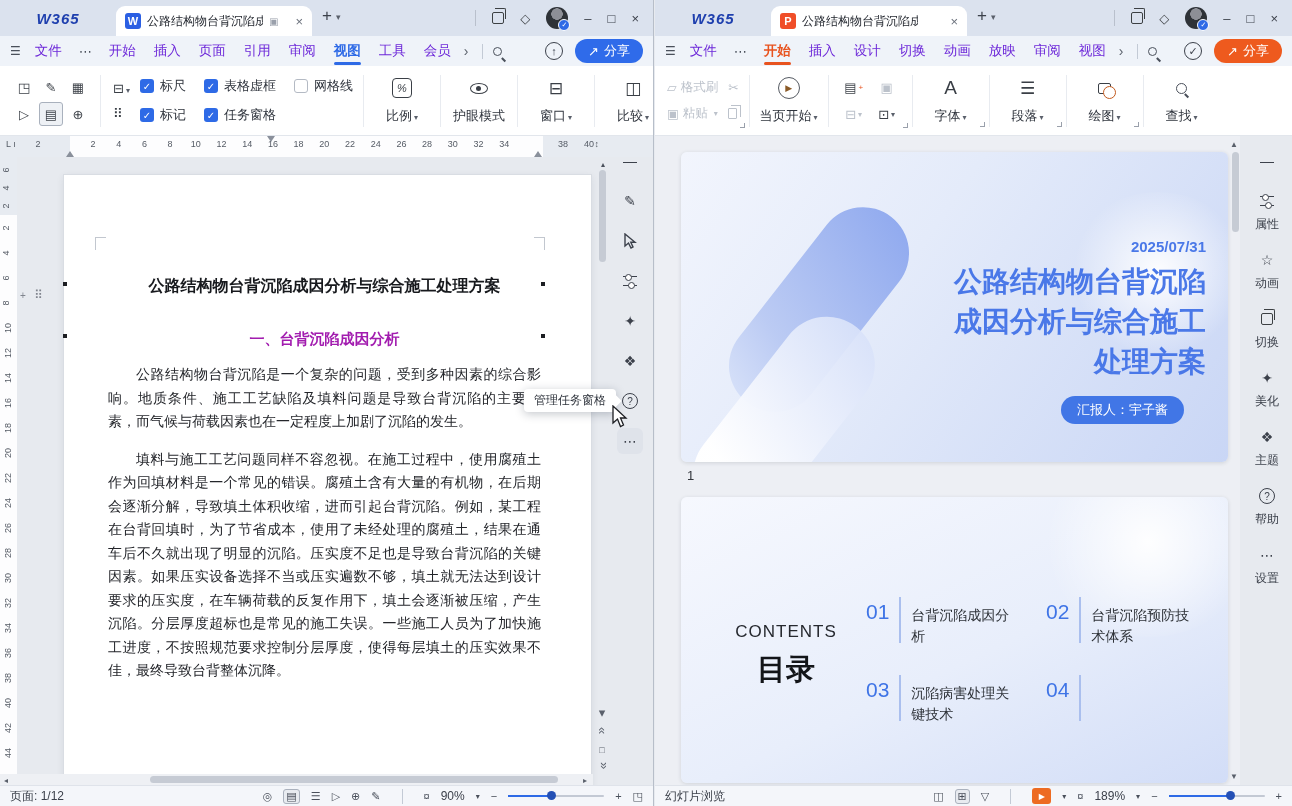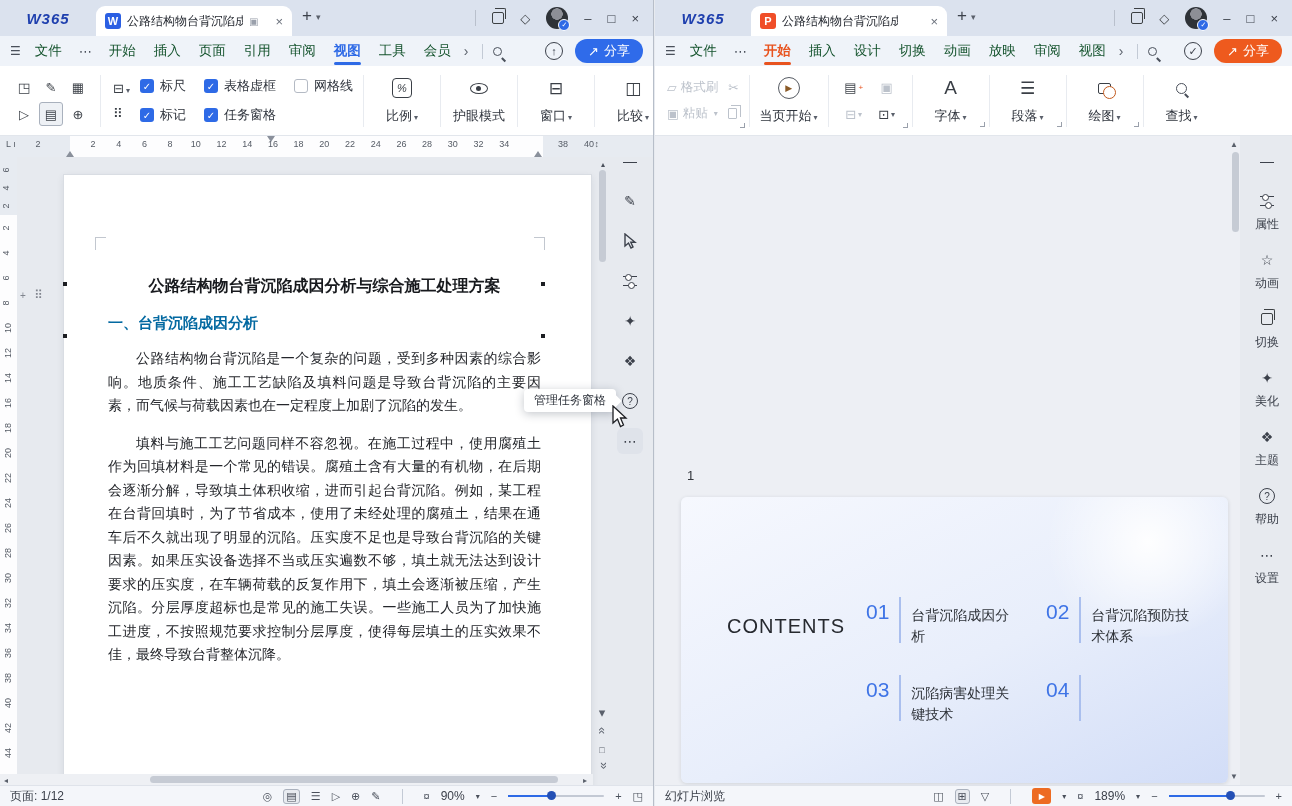--- a/index.html
+++ b/index.html
@@ -3,40 +3,40 @@
 <meta charset="utf-8">
 <style>
   html,body{margin:0;padding:0;background:#9aa2ae;}
   *{box-sizing:border-box;font-family:"Liberation Sans","DejaVu Sans",sans-serif;}
   #stage{position:relative;width:1292px;height:806px;overflow:hidden;background:#e7eaef;font-size:13px;color:#2f343d;}
   .window{position:absolute;top:0;height:806px;overflow:hidden;}
   #lw{left:0;width:654px;border-right:1px solid #b7bec9;}
   #rw{left:655px;width:637px;}
   
   .titlebar{position:absolute;left:0;right:0;top:0;height:36px;background:#dbe2ee;display:flex;align-items:flex-end;}
-  .logo{width:96px;text-align:center;font-size:15px;font-weight:bold;font-style:italic;color:#1e3fae;letter-spacing:1px;align-self:center;}
+  .logo{width:116px;text-align:center;font-size:15px;font-weight:bold;font-style:italic;color:#1e3fae;letter-spacing:1px;align-self:center;}
   .tab{height:30px;background:#fff;border-radius:9px 9px 0 0;display:flex;align-items:center;gap:6px;padding:0 9px;width:196px;}
   .doc-ic{width:16px;height:16px;border-radius:3px;color:#fff;font-size:11px;font-weight:bold;display:flex;align-items:center;justify-content:center;flex:0 0 auto;}
   .doc-ic.w{background:#2b5fe3;} .doc-ic.p{background:#f04e28;}
   .tab-title{font-size:12px;color:#23272f;white-space:nowrap;overflow:hidden;max-width:116px;}
   .tab-mini{color:#9aa0ab;font-size:10px;} .tab-x{color:#6b717c;font-size:13px;margin-left:auto;cursor:default;}
   .newtab{font-size:17px;color:#3c414b;margin:0 4px 4px 10px;align-self:center;}
   .chev{font-size:9px;color:#5a606b;align-self:center;margin-bottom:2px;}
   .tb-right{margin-left:auto;display:flex;align-items:center;gap:16px;align-self:center;padding-right:14px;}
   .tb-sep{width:1px;height:16px;background:#b9c0cc;}
   .i-winstack{width:12px;height:12px;border:1.4px solid #3c4043;border-radius:2px;position:relative;}
   .i-winstack::before{content:"";position:absolute;left:2px;top:-5px;width:10px;height:10px;border-top:1.4px solid #3c4043;border-right:1.4px solid #3c4043;border-radius:0 2px 0 0;}
   .i-cube{font-size:13px;color:#3c4043;}
   .avatar{width:22px;height:22px;border-radius:50%;background:radial-gradient(circle at 50% 32%,#8d8f96 0 30%,#2e3237 32% 100%);position:relative;}
   .avatar::after{content:"✓";position:absolute;right:-2px;bottom:-2px;width:10px;height:10px;border-radius:50%;background:#2e6ae6;color:#fff;font-size:7px;line-height:10px;text-align:center;border:1px solid #fff;}
   .winbtn{font-size:13px;color:#3c414b;}
   
   .menubar{position:absolute;left:0;right:0;top:36px;height:30px;background:#eff3f9;display:flex;align-items:center;padding:0 10px;}
   .hamb{font-size:12px;color:#4a505b;margin-right:5px;}
-  .m-item{padding:0 9px;font-size:13.5px;color:#14532d;position:relative;height:30px;display:flex;align-items:center;}
+  .m-item{padding:0 9px;font-size:13.5px;color:#6d28d9;position:relative;height:30px;display:flex;align-items:center;}
   .m-item.active-blue{color:#2e6ae6;font-weight:bold;}
   .m-item.active-blue::after{content:"";position:absolute;left:9px;right:9px;bottom:1px;height:3px;border-radius:2px;background:#2e6ae6;}
   .m-item.active-orange{color:#e8531f;font-weight:bold;}
   .m-item.active-orange::after{content:"";position:absolute;left:9px;right:9px;bottom:1px;height:3px;border-radius:2px;background:#e8531f;}
   .m-dots{color:#4a505b;padding:0 8px;}
   .m-ov{color:#5a606b;font-size:14px;padding:0 4px;}
   .mag{width:9px;height:9px;border:1.5px solid #4a505b;border-radius:50%;position:relative;display:inline-block;}
   .mag::after{content:"";position:absolute;width:5px;height:1.5px;background:#4a505b;left:8px;top:9px;transform:rotate(45deg);transform-origin:left center;}
   .m-sep{width:1px;height:15px;background:#c3cad5;margin:0 10px;}
   .up-ic{width:18px;height:18px;border:1.3px solid #3c414b;border-radius:50%;display:flex;align-items:center;justify-content:center;font-size:11px;color:#3c414b;}
@@ -78,21 +78,21 @@
   .rh-num{position:absolute;top:3px;font-size:9px;color:#555b65;transform:translateX(-50%);}
   .tabsel{position:absolute;left:6px;top:3px;font-size:9px;color:#555b65;}
   .rh-tgl{position:absolute;right:54px;top:3px;font-size:9px;color:#555b65;}
   .ind-tri{position:absolute;width:0;height:0;border-left:4px solid transparent;border-right:4px solid transparent;}
   .doc-area{position:absolute;left:0;right:44px;top:157px;bottom:21px;background:#e7eaef;overflow:hidden;}
   .ruler-v{position:absolute;left:0;top:0;bottom:0;width:17px;background:#e7ebf1;}
   .ruler-v .white{position:absolute;top:58px;bottom:0;left:0;right:0;background:#fdfdfe;}
   .rv-num{position:absolute;left:3px;font-size:9px;color:#555b65;transform:rotate(-90deg);}
   .page{position:absolute;left:64px;top:18px;width:527px;height:640px;background:#fff;box-shadow:0 0 0 1px #d9dde3,0 2px 8px rgba(30,40,60,.10);padding:98px 50px 0 44px;}
   .doc-title{font-size:16px;font-weight:bold;text-align:center;color:#17191d;line-height:26px;}
-  .doc-head{font-size:15px;font-weight:bold;color:#0369a1;margin-top:12px;line-height:24px;}
+  .doc-head{font-size:15px;font-weight:bold;color:#a21caf;margin-top:28px;line-height:24px;text-align:center;}
   .doc-p{font-size:14px;color:#24262b;line-height:23.5px;text-align:justify;text-indent:2em;margin-top:12px;}
   .cropmark{position:absolute;width:11px;height:13px;}
   .cropmark.l{border-left:1px solid #c2c7cf;border-top:1px solid #c2c7cf;}
   .cropmark.r{border-right:1px solid #c2c7cf;border-top:1px solid #c2c7cf;}
   .sqmark{position:absolute;width:4px;height:4px;background:#1c1e22;}
   .drag-h{position:absolute;font-size:12px;color:#80858e;}
   .vthumb{position:absolute;right:47px;top:170px;width:7px;height:92px;border-radius:4px;background:#c6cbd4;}
   .navbtns{position:absolute;right:44px;width:14px;text-align:center;color:#5a606b;}
   .hscroll{position:absolute;left:0;right:60px;bottom:21px;height:11px;background:#eef0f4;display:flex;align-items:center;}
   .hthumb{position:absolute;left:150px;width:408px;top:2px;height:7px;border-radius:4px;background:#c6cbd4;}
@@ -119,21 +119,21 @@
   #slide1{top:16px;height:310px;background:linear-gradient(125deg,#f2f5fd 0%,#e4ebfa 40%,#c9d6f5 100%);}
   #slide2{top:361px;height:286px;background:linear-gradient(155deg,#f6f8fe 0%,#e8eefb 55%,#d2ddf7 100%);}
   .blob{position:absolute;border-radius:50%;background:radial-gradient(circle,rgba(255,255,255,.95) 0%,rgba(255,255,255,0) 70%);}
   .pillA{position:absolute;left:92px;top:40px;width:92px;height:235px;border-radius:60px;transform:rotate(38deg);background:linear-gradient(200deg,#8aa5ee 0%,#b9c9f3 70%,#d8e2f9 100%);opacity:.95;}
   .pillB{position:absolute;left:55px;top:150px;width:96px;height:235px;border-radius:60px;transform:rotate(38deg);background:linear-gradient(200deg,rgba(214,224,249,.9) 0%,rgba(255,255,255,.98) 80%);}
   .s1-date{position:absolute;right:22px;top:86px;font-size:15px;font-weight:bold;color:#4a78e8;}
   .s1-title{position:absolute;right:22px;top:110px;text-align:right;font-size:28px;line-height:40px;font-weight:bold;color:#4a78e8;}
   .s1-pill{position:absolute;right:44px;top:244px;background:#4176e6;color:#fff;font-size:13px;border-radius:14px;padding:5px 16px;}
   .slide-num{position:absolute;left:32px;font-size:13px;color:#33363c;}
   .s2-left{position:absolute;left:40px;top:118px;width:130px;text-align:center;}
-  .s2-en{font-size:20px;color:#26292f;letter-spacing:1px;}
+  .s2-en{font-size:17px;color:#26292f;letter-spacing:1px;margin-top:7px;}
   .s2-zh{font-size:29px;font-weight:bold;color:#131519;margin-top:8px;}
   .toc-item{position:absolute;display:flex;align-items:flex-start;gap:10px;}
   .toc-num{font-size:21px;color:#3f74e6;line-height:30px;}
   .toc-bar{width:2px;height:46px;background:#aabfee;margin-top:0;}
   .toc-tx{width:104px;font-size:14px;color:#2e3238;line-height:21px;margin-top:8px;}
   .sl-scroll-up{position:absolute;right:2px;top:4px;font-size:8px;color:#5a606b;}
   .sl-thumb{position:absolute;right:1px;top:16px;width:7px;height:80px;border-radius:4px;background:#c6cbd4;}
   .sl-scroll-dn{position:absolute;right:2px;bottom:4px;font-size:8px;color:#5a606b;}
   
   .status{position:absolute;left:0;right:0;bottom:0;height:21px;background:#f4f6fa;border-top:1px solid #dfe3ea;display:flex;align-items:center;font-size:12px;color:#3c414b;padding:0 10px;gap:11px;}
@@ -522,26 +522,39 @@
       <div class="vsep"></div>
       <div class="big-btn">
         <span class="bic">
             <span class="mag" style="width:11px;height:11px;"></span>
           </span>
         <span><span>查找</span><span class="dd">▾</span></span>
       </div>
     </div>
 
     <div class="slide-area">
+      <div class="slide-card" id="slide1">
+        <div class="pillA"></div>
+        <div class="pillB"></div>
+        <div class="blob" style="right:-20px;top:40px;width:180px;height:160px;"></div>
+        <div class="s1-date">2025/07/31</div>
+        <div class="s1-title" id="s1-title">
+            <div>公路结构物台背沉陷</div>
+            <div>成因分析与综合施工</div>
+            <div>处理方案</div>
+          </div>
+        <div class="s1-pill">汇报人：宇子酱</div>
+      </div>
       <div class="slide-num" style="top:332px;">1</div>
 
       <div class="slide-card" id="slide2">
         <div class="blob" style="right:-30px;top:-50px;width:220px;height:190px;"></div>
         <div class="s2-left">
           <div class="s2-en">CONTENTS</div>
+          <div class="s2-zh">目录</div>
         </div>
         <div id="toc-grid">
             <div class="toc-item" style="left: 185px; top: 100px;">
               <span class="toc-num">01</span>
               <span class="toc-bar"></span>
               <span class="toc-tx">台背沉陷成因分析</span>
             </div>
             <div class="toc-item" style="left: 365px; top: 100px;">
               <span class="toc-num">02</span>
               <span class="toc-bar"></span>

